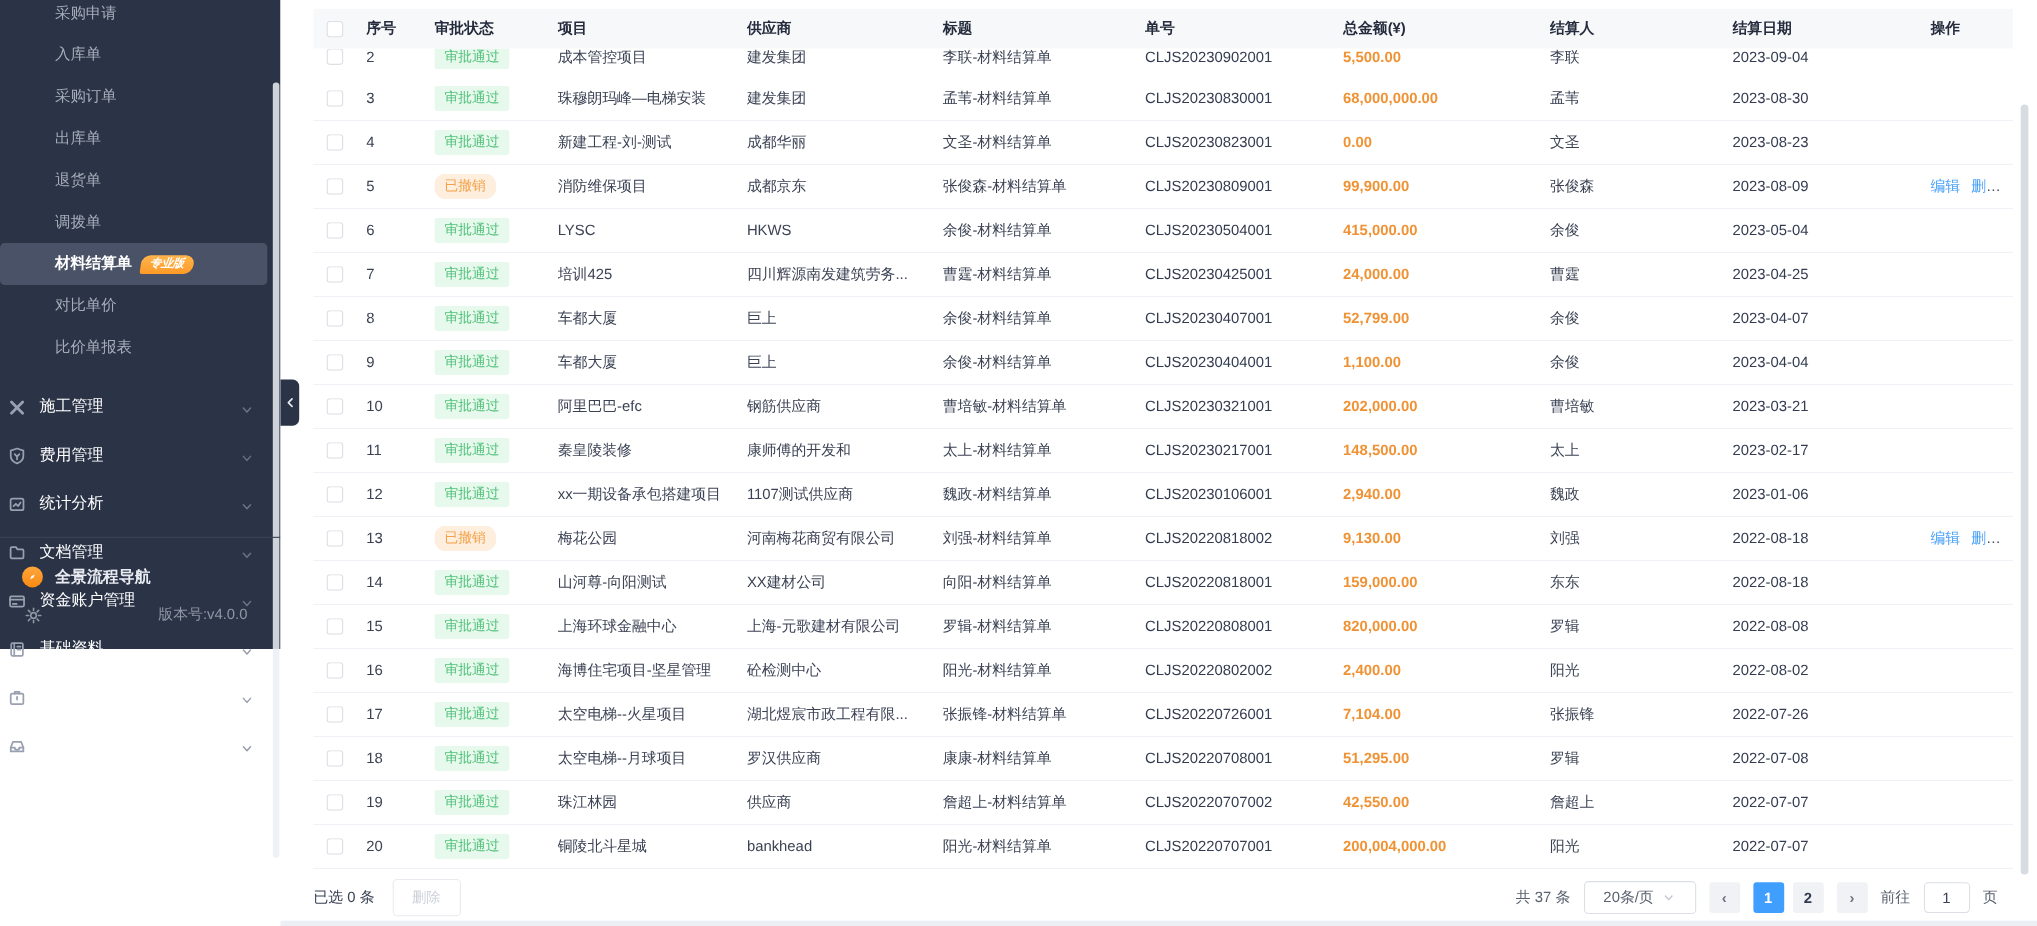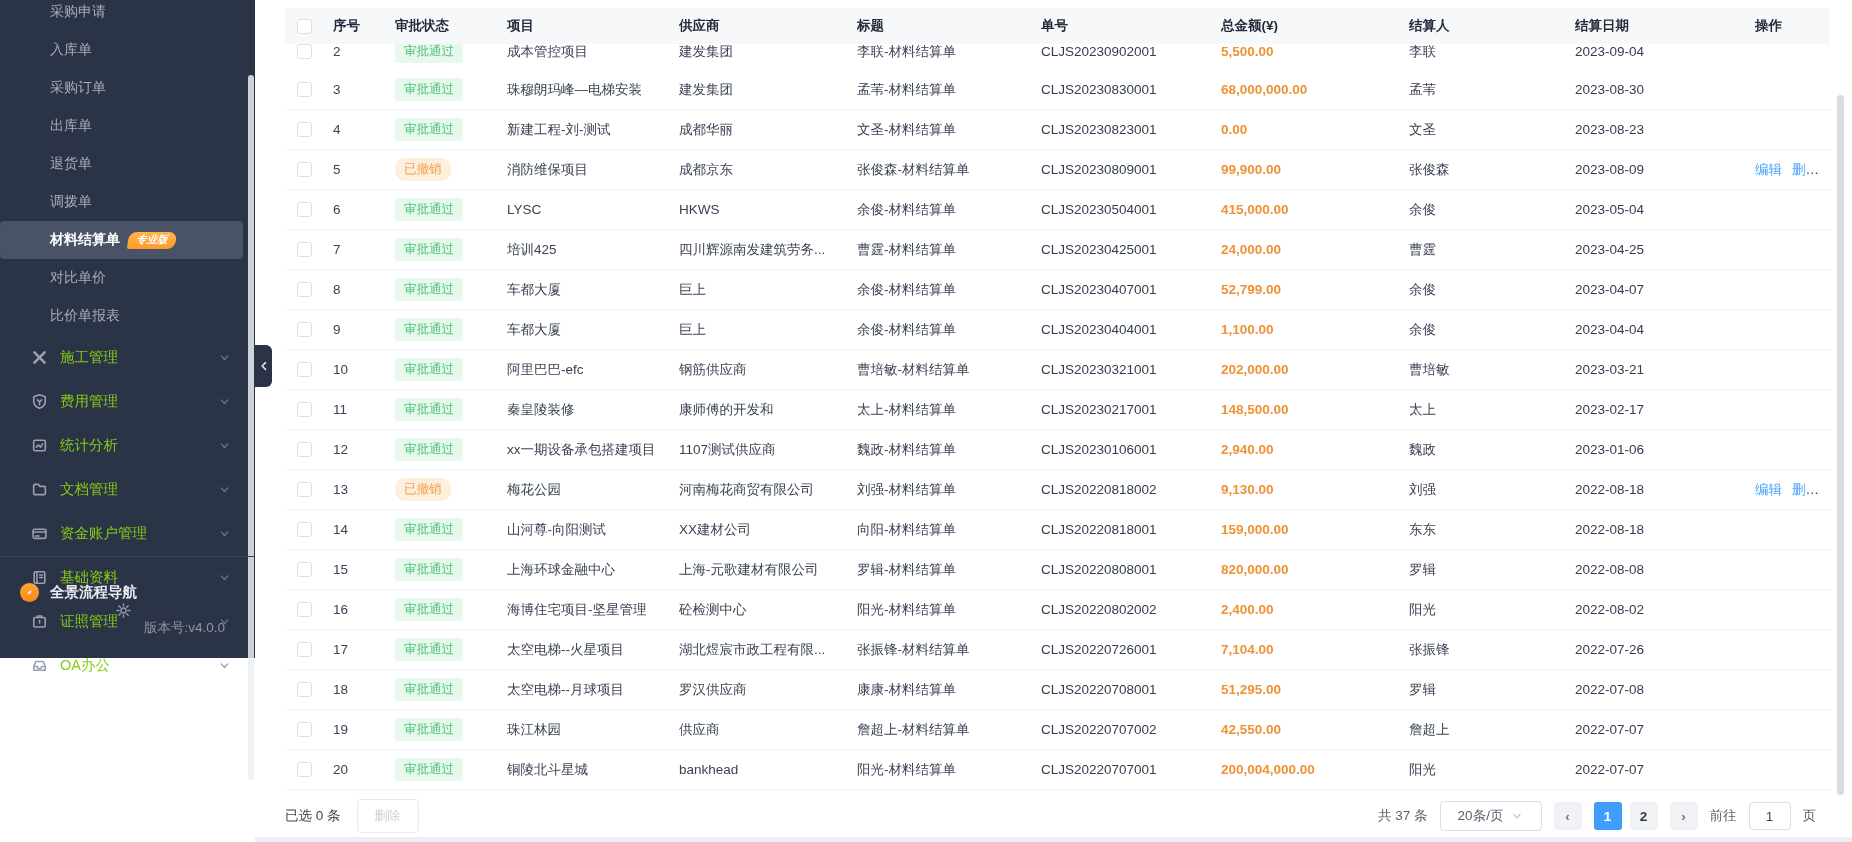--- a/index.html
+++ b/index.html
@@ -1,38 +1,38 @@
 <!DOCTYPE html>
 <html style="--sidebar_bg: #2b3346; --accent_blue: #409eff; --link_blue: #4ba2f8; --success_text: #50c279; --success_bg: #e7f8ec; --revoked_text: #f3a24a; --revoked_bg: #fdeedd; --amount_orange: #ef9234; --badge_orange: #ff9a27;"><head>
 <meta charset="utf-8">
 <style>
   * { margin:0; padding:0; box-sizing:border-box; }
   html,body { width:1852px; height:842px; overflow:hidden; }
   body { font-family:"Liberation Sans","DejaVu Sans",sans-serif; background:#fff; }
   .app { display:flex; width:1852px; height:842px; }
 
   
-  .sidebar { position:relative; width:255px; height:658px; background:var(--sidebar_bg,#2b3346); flex:0 0 255px; }
+  .sidebar { position:relative; width:255px; height:590px; background:var(--sidebar_bg,#2b3346); flex:0 0 255px; }
   .menu { position:absolute; top:-7px; left:0; right:0; }
   .sub-item { height:38px; display:flex; align-items:center; padding-left:50px; color:#a6adba; font-size:14px; cursor:pointer; }
   .sub-item.active { background:#495266; color:#fff; font-weight:bold; width:calc(100% - 12px); border-radius:4px; }
   .pro-badge { display:inline-block; margin-left:8px; padding:1px 8px 2px; font-size:10.5px; font-style:italic; color:#fff;
     background:linear-gradient(180deg,#ffb54d,var(--badge_orange,#ff9a27)); border-radius:8px 8px 8px 2px; transform:skewX(-8deg); }
-  .section-item { height:44px; display:flex; align-items:center; padding-left:31px; color:#84cc16; font-size:14.5px; cursor:pointer; }
+  .section-item { height:44px; display:flex; align-items:flex-end; padding-left:7px; color:#ffffff; font-size:14.5px; cursor:pointer; }
   .section-item .s-icon { width:17px; height:17px; margin-right:12px; display:inline-flex; }
   .section-item .s-label { flex:0 0 auto; }
   .section-item .s-chev { margin-left:auto; margin-right:24px; display:inline-flex; opacity:.8; }
   .side-scrollthumb { position:absolute; right:1px; top:75px; width:6px; height:705px; background:rgba(235,238,243,.85); border-radius:3px; }
   .collapse-handle { position:absolute; right:-17px; top:345px; width:17px; height:42px; background:#2b3346; border-radius:0 6px 6px 0;
     display:flex; align-items:center; justify-content:center; z-index:5; cursor:pointer; }
   .side-footer { position:absolute; left:0; right:0; bottom:0; }
   .pano-row { height:46px; border-top:1px solid #3a4254; display:flex; align-items:flex-end; padding-left:20px; cursor:pointer; }
   .pano-icon { width:19px; height:19px; border-radius:50%; background:linear-gradient(180deg,#ffa63c,#f78a12); display:flex; align-items:center; justify-content:center; margin-right:11px; }
   .pano-label { color:#e8ebf1; font-size:14.5px; font-weight:bold; }
-  .ver-row { height:56px; display:flex; align-items:center; padding:0 30px 6px 22px;flex-direction:column; }
+  .ver-row { height:56px; display:flex; align-items:center; padding:0 30px 6px 22px; }
   .ver-label { margin-left:auto; color:#8f96a4; font-size:13.5px; }
 
   
   .main { position:relative; flex:1; background:#fff; padding:8px 22px 0 30px; }
   .thead { display:grid; grid-template-columns:48px 62px 112px 172px 178px 184px 180px 188px 166px 180px minmax(0,1fr);
     align-items:center; height:36px; background:#f7f8fa; color:#242c3d; font-size:13.5px; font-weight:bold; position:relative; z-index:2; }
   .trow { display:grid; grid-template-columns:48px 62px 112px 172px 178px 184px 180px 188px 166px 180px minmax(0,1fr);
     align-items:center; height:40px; border-bottom:1px solid #eef1f5; font-size:13.5px; color:#3a4254; background:#fff; }
   .cell { padding-right:10px; white-space:nowrap; overflow:hidden; text-overflow:ellipsis; }
   .cell.cb { display:flex; justify-content:center; }

